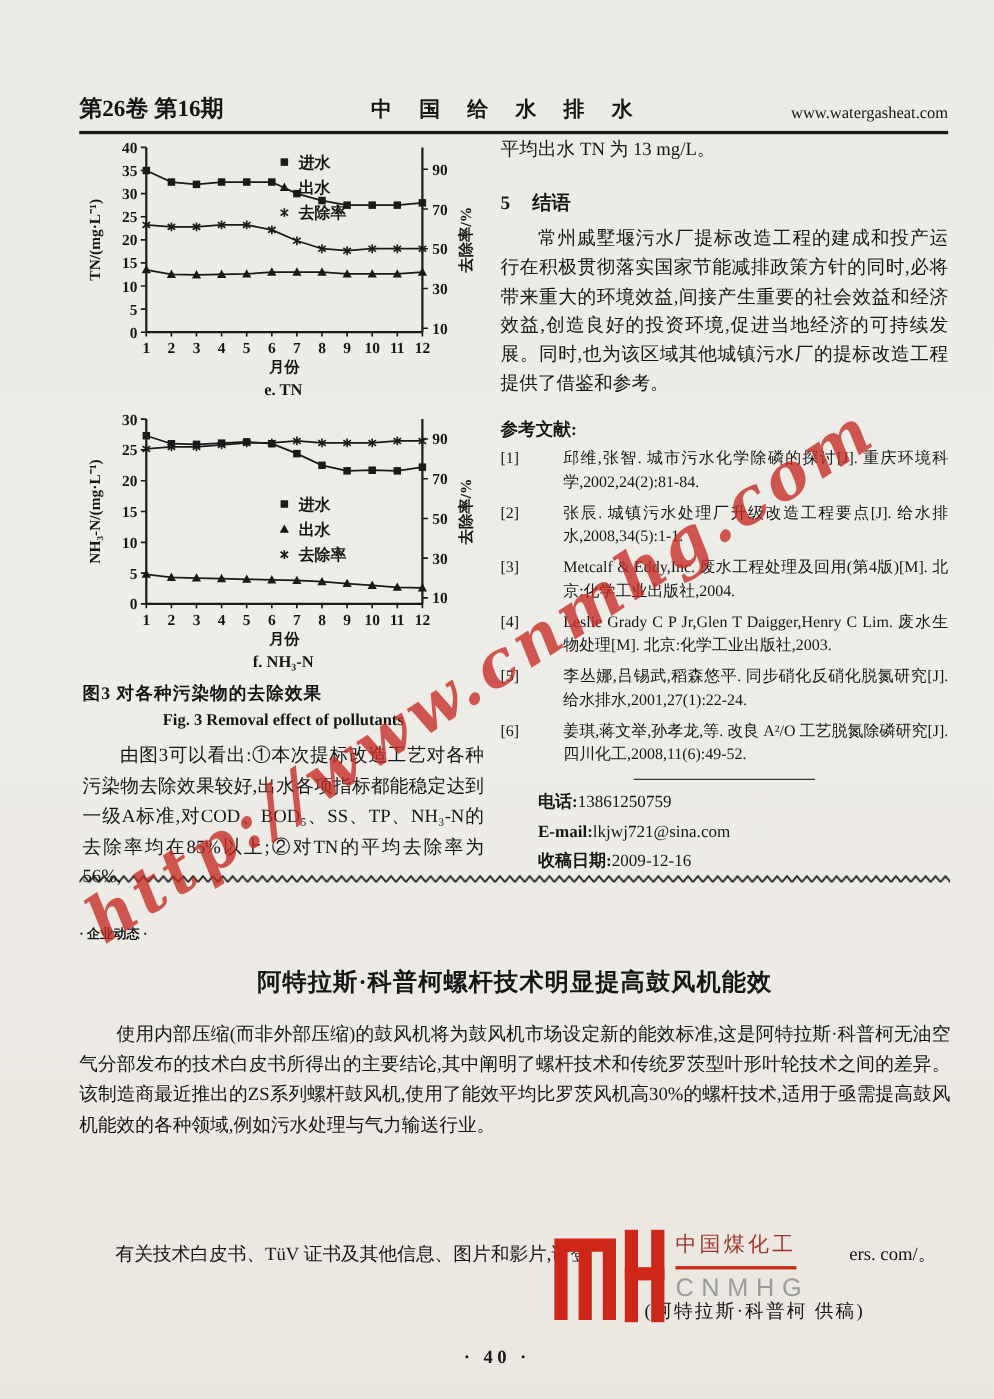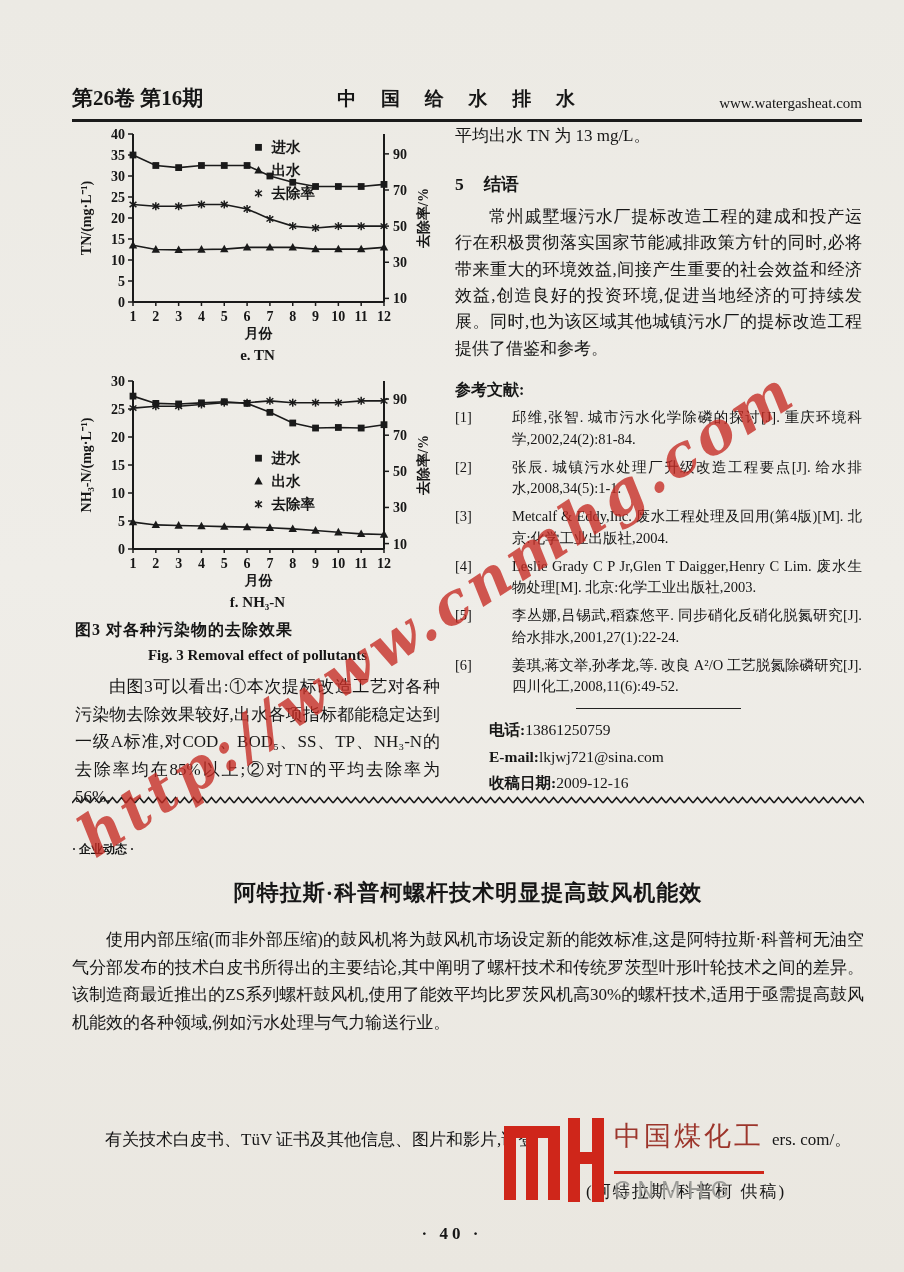--- a/index.html
+++ b/index.html
@@ -42,22 +42,22 @@
   .news-title{text-align:center;font-size:22px;font-weight:700;margin-top:20px;letter-spacing:1px;}
   .news-p{font-size:17px;line-height:1.63;text-align:justify;text-indent:2em;margin-top:12px;}
   .news-p:first-of-type{margin-top:18px;}
   .news-last{position:absolute;left:105px;top:1128px;width:470px;font-size:17px;}
   .news-tail{position:absolute;left:772px;top:1128px;font-size:17px;}
   .news-byline{position:absolute;left:586px;top:1180px;font-size:17px;letter-spacing:2px;z-index:1;}
   
   .logo{position:absolute;left:502px;top:1112px;width:268px;height:92px;z-index:2;}
   .logo-mark{position:absolute;left:0;top:2px;}
   .logo-text{position:absolute;left:112px;top:6px;font-family:"Liberation Sans","DejaVu Sans",sans-serif;}
-  .logo-cn{display:inline-block;font-size:27px;color:#9c352b;letter-spacing:3px;
-           border-bottom:3px solid #cf261a;padding-bottom:17px;text-align:center;}
+  .logo-cn{display:inline-block;font-size:19px;color:#9c352b;letter-spacing:3px;
+           border-bottom:3px solid #cf261a;padding-bottom:7px;text-align:center;}
   .logo-en{font-size:23px;color:#9b9b97;letter-spacing:7px;margin-top:3px;}
   
   .watermark{position:absolute;left:18px;top:585px;width:820px;text-align:center;
              font-size:58px;font-style:italic;font-weight:600;letter-spacing:5px;
              color:rgba(197,42,34,0.78);transform:rotate(-33deg);transform-origin:center;
              z-index:9;pointer-events:none;font-family:"DejaVu Serif",serif;white-space:nowrap;}
   .page-num{position:absolute;top:1224px;left:0;width:100%;text-align:center;
             font-size:17px;font-weight:700;letter-spacing:4px;}
 </style>
 </head>

